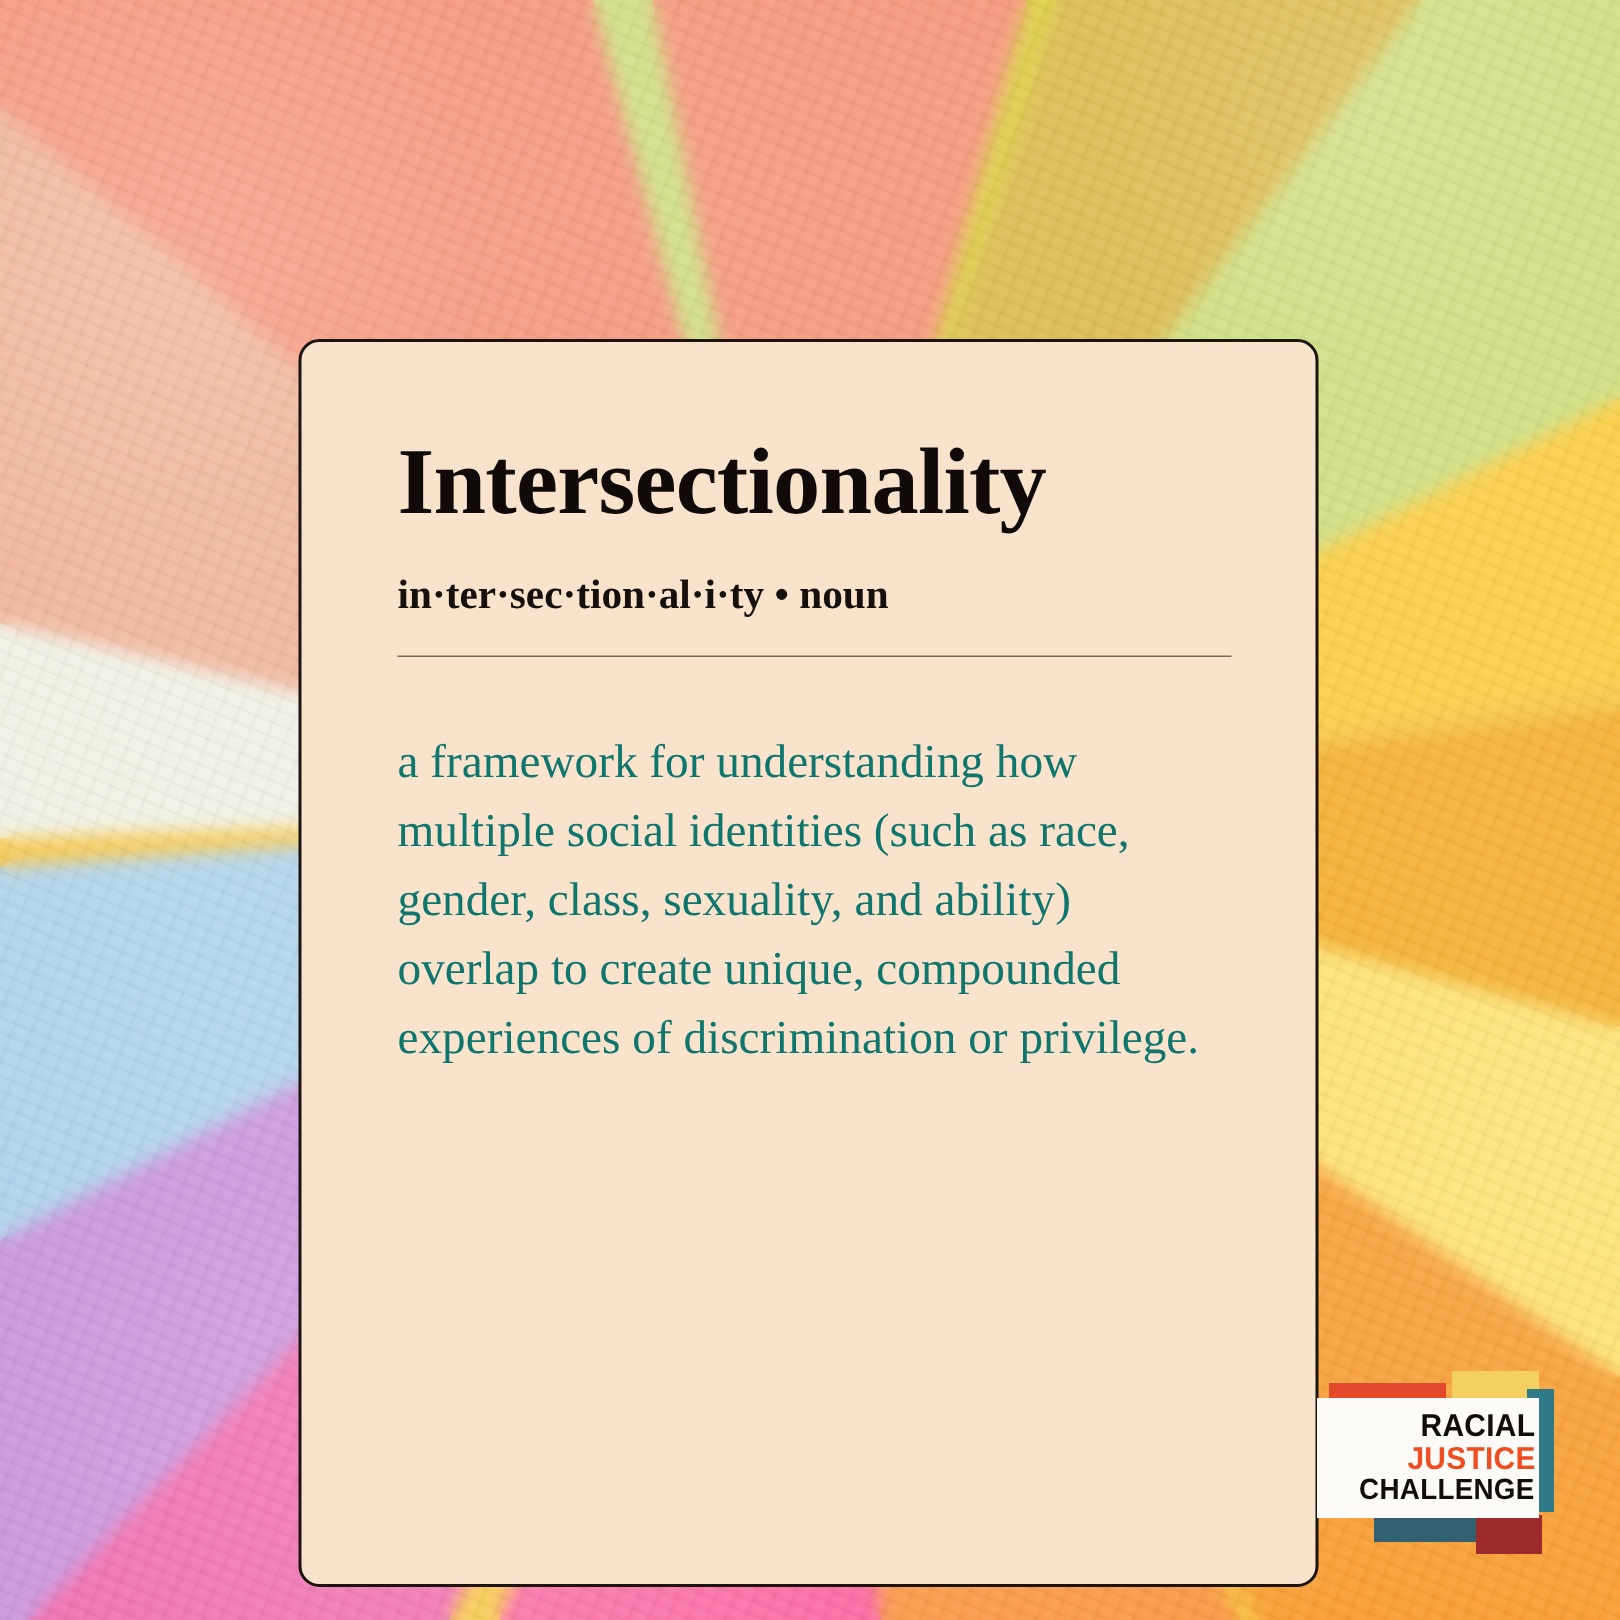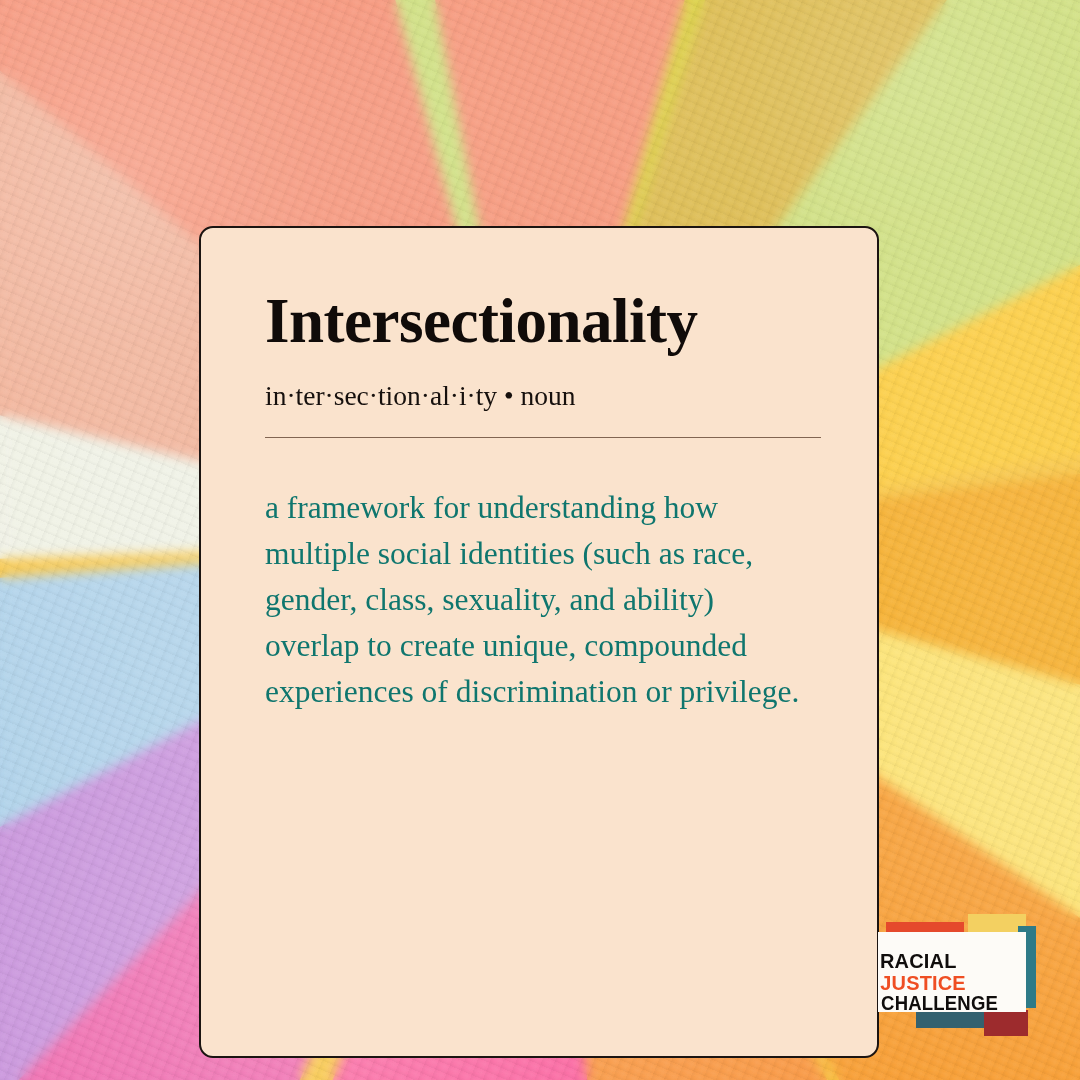--- a/index.html
+++ b/index.html
@@ -80,20 +80,21 @@
     white-space:nowrap;
   }
 
   #pron {
     margin-top:28px;
     font-family:"Liberation Serif", serif;
     font-size:27.5px;
     line-height:1.1;
     color:#16100d;
     white-space:nowrap;
+    font-weight:bold;
   }
 
   #rule {
     margin-top:26px;
     width:556px;
     height:1px;
     background:#6b4f3c;
     opacity:.85;
   }
 
@@ -121,25 +122,25 @@
   .blk-darkred   { left:112px; top:104px; width:44px; height:26px; background:#9d2b2d; }
 
   .blk-white {
     left:6px; top:26px;
     width:148px; height:80px;
     background:#fdfbf7;
   }
 
   #logo-text {
     position:absolute;
-    left:6px; top:36px;
+    left:6px; top:26px;
     width:148px; height:80px;
     display:flex; flex-direction:column;
     justify-content:center;
-    align-items:flex-start;
+    align-items:flex-end;
     gap:1px;
   }
   #logo-text span {
     font-family:"Liberation Sans", sans-serif;
     font-weight:700;
     font-size:21px;
     line-height:1.02;
     letter-spacing:0.2px;
     transform:scaleX(0.95);
     white-space:nowrap;

